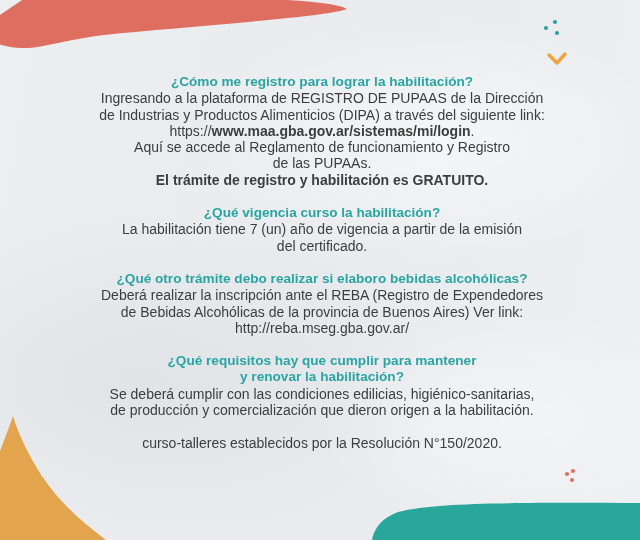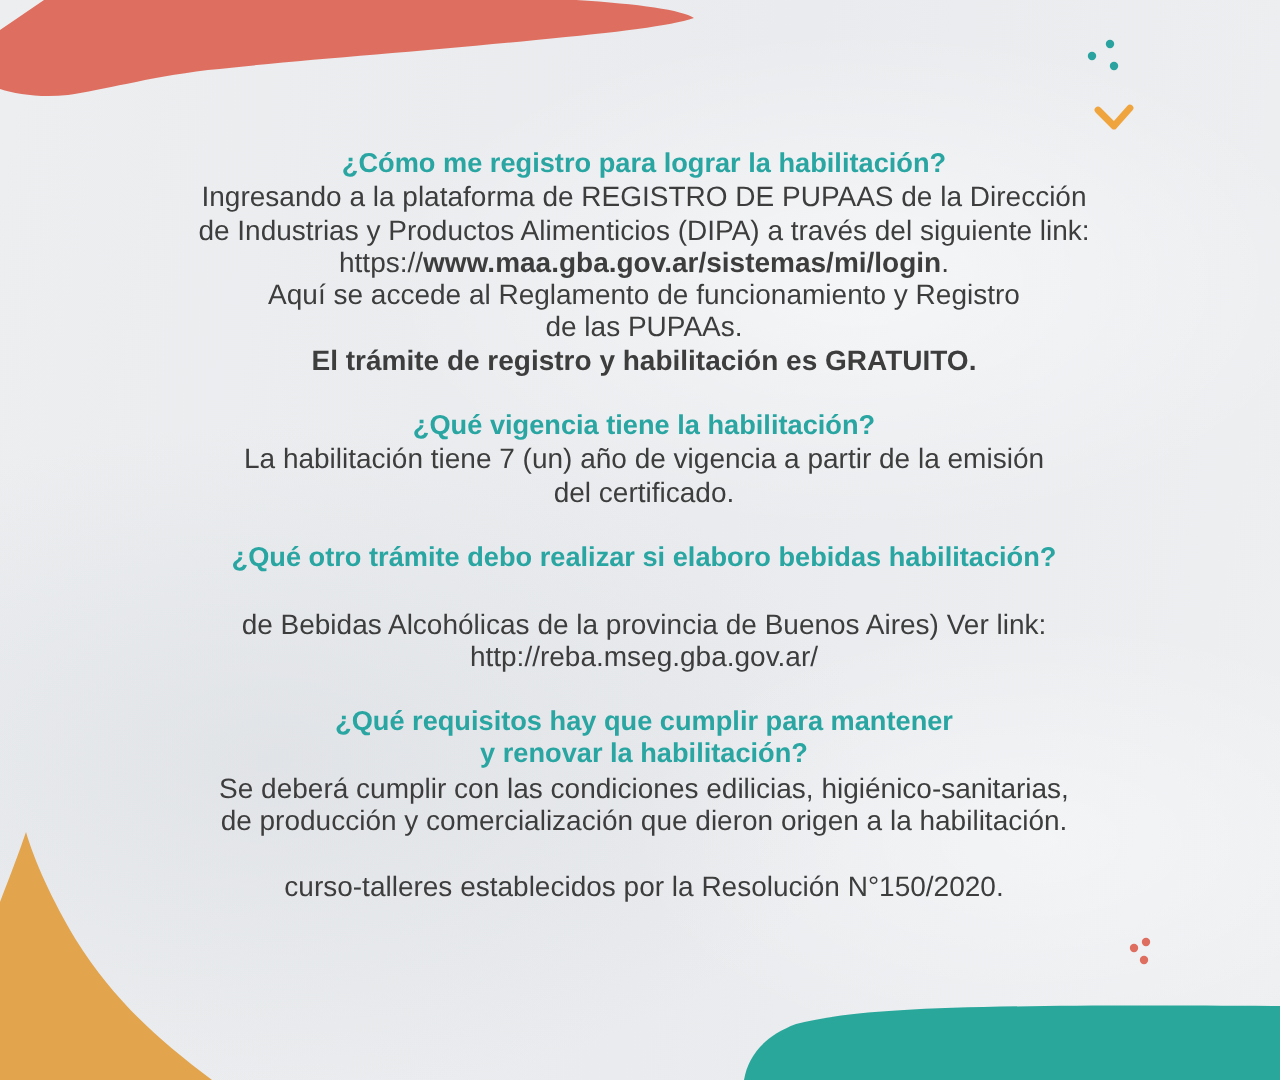--- a/index.html
+++ b/index.html
@@ -63,26 +63,26 @@
              C 430 504 480 502 640 503
              L 640 540 Z" fill="#2aa79b"></path>
   </svg>
 
   <main id="faq">
       <section>
         <h2 class="q">¿Cómo me registro para lograr la habilitación?</h2>
         <p class="a"><span>Ingresando a la plataforma de REGISTRO DE PUPAAS de la Dirección</span><br><span>de Industrias y Productos Alimenticios (DIPA) a través  del siguiente link:</span><br><span>https://</span><span class="b">www.maa.gba.gov.ar/sistemas/mi/login</span><span>.</span><br><span>Aquí se accede al Reglamento de funcionamiento y Registro</span><br><span>de las PUPAAs.</span><br><span class="b">El trámite de registro y habilitación es GRATUITO.</span></p>
       </section>
       <section>
-        <h2 class="q">¿Qué vigencia tiene la habilitación?</h2>
+        <h2 class="q">¿Qué vigencia curso la habilitación?</h2>
         <p class="a"><span>La habilitación tiene 7 (un) año de vigencia a partir de la emisión</span><br><span>del certificado.</span></p>
       </section>
       <section>
-        <h2 class="q">¿Qué otro trámite debo realizar si elaboro bebidas habilitación?</h2>
-        <p class="a"><br><span>de Bebidas Alcohólicas de la provincia de Buenos Aires) Ver link:</span><br><span>http://reba.mseg.gba.gov.ar/</span></p>
+        <h2 class="q">¿Qué otro trámite debo realizar si elaboro bebidas alcohólicas?</h2>
+        <p class="a"><span>Deberá realizar la inscripción ante el REBA (Registro de Expendedores</span><br><span>de Bebidas Alcohólicas de la provincia de Buenos Aires) Ver link:</span><br><span>http://reba.mseg.gba.gov.ar/</span></p>
       </section>
       <section>
         <h2 class="q">¿Qué requisitos hay que cumplir para mantener<br>y renovar la habilitación?</h2>
         <p class="a"><span>Se deberá cumplir con las condiciones edilicias, higiénico-sanitarias,</span><br><span>de producción y comercialización que dieron origen a la habilitación.</span><br><br><span>curso-talleres establecidos por la Resolución N°150/2020.</span></p>
       </section>
     </main>
 
 </div>
 
 </body></html>

